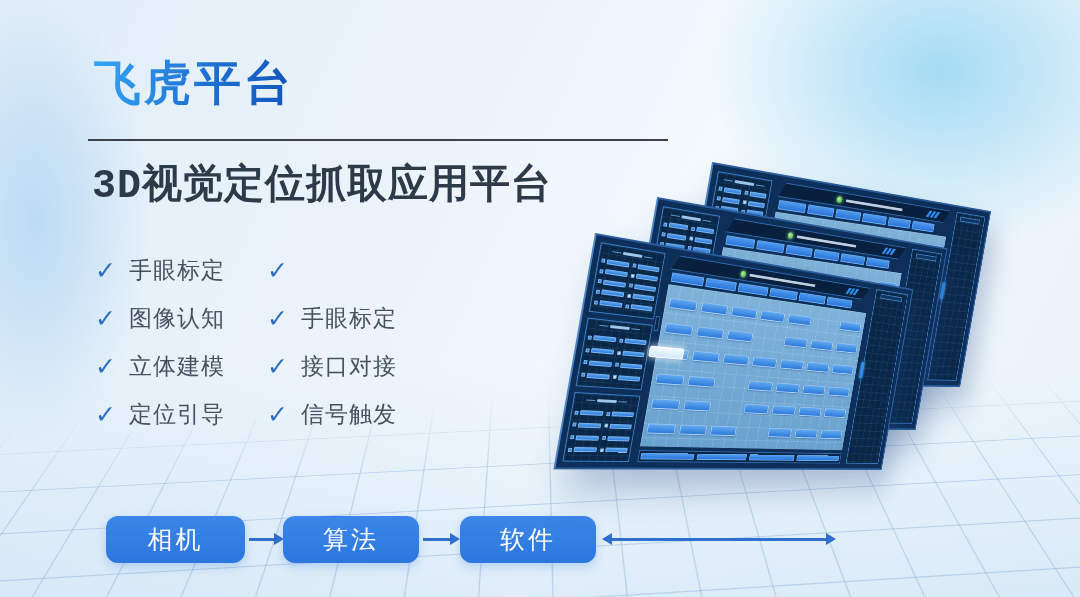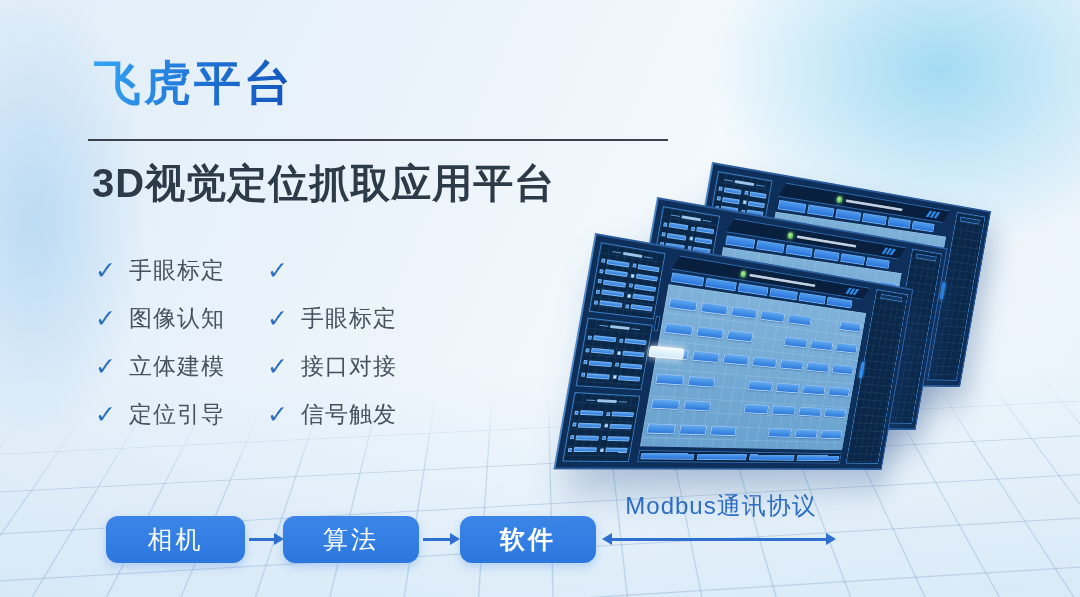--- a/index.html
+++ b/index.html
@@ -22,37 +22,37 @@
     transform-origin:50% 0; transform:perspective(700px) rotateX(48deg) rotateZ(-4deg);
     -webkit-mask-image:linear-gradient(180deg, transparent 0, #000 22%);
             mask-image:linear-gradient(180deg, transparent 0, #000 22%); }
 
   
   .logo { position:absolute; left:94px; top:52px; font-size:47px; font-weight:bold; letter-spacing:3px;
     background:linear-gradient(100deg,#31a2f3 5%,#1f71d4 55%,#1457bd 95%);
     -webkit-background-clip:text; background-clip:text; color:transparent; }
   .divider { position:absolute; left:88px; top:139px; width:580px; height:2px; background:#3b424b; }
   .page-title { position:absolute; left:92px; top:156px; font-size:40px; font-weight:800;
-    color:#2d3a48; letter-spacing:1px; }
+    color:#2d3a48; letter-spacing:1px;font-family:Liberation Mono, monospace; }
 
   
   .features { position:absolute; left:95px; top:246px; display:grid;
     grid-template-columns:172px auto; grid-auto-rows:48px; column-gap:0; }
   .feature { display:flex; align-items:center; }
   .check { color:#2a6fc0; font-size:25px; font-weight:bold; margin-right:13px; line-height:1; }
   .feature-label { font-size:23px; color:#46525d; font-weight:500; letter-spacing:1px; }
 
   
   .flow-node { position:absolute; top:516px; height:47px; border-radius:12px;
     background:linear-gradient(180deg,#3b86e8,#2b77de); color:#fff; font-size:25px; letter-spacing:3px;
     display:flex; align-items:center; justify-content:center;
     box-shadow:0 4px 10px rgba(47,124,226,.25); }
   .node-camera   { left:106px; width:139px; }
   .node-algo     { left:283px; width:136px; }
-  .node-software { left:460px; width:136px;font-weight:bold; }
+  .node-software { left:460px; width:136px; }
   .node-arm      { left:837px; width:136px; }
   .arrow { position:absolute; top:538px; height:3px; background:#2f6fd0; }
   .arrow::after { content:""; position:absolute; right:-9px; top:-5px; width:0; height:0;
     border-left:10px solid #2f6fd0; border-top:6px solid transparent; border-bottom:6px solid transparent; }
   .arrow-1 { left:249px; width:26px; }
   .arrow-2 { left:423px; width:28px; }
   .arrow-double { position:absolute; left:610px; top:538px; width:218px; height:3px; background:#2f6fd0; }
   .arrow-double::after { content:""; position:absolute; right:-8px; top:-5px; width:0; height:0;
     border-left:10px solid #2f6fd0; border-top:6px solid transparent; border-bottom:6px solid transparent; }
   .arrow-double::before { content:""; position:absolute; left:-8px; top:-5px; width:0; height:0;
@@ -781,16 +781,15 @@
     </div>
     <div class="scr-right"></div>
   </div>
     </div>
 
   <div class="flow-node node-camera">相机</div>
   <div class="arrow arrow-1"></div>
   <div class="flow-node node-algo">算法</div>
   <div class="arrow arrow-2"></div>
   <div class="flow-node node-software">软件</div>
-  <div class="modbus-label">Modbus通讯协议</div>
   <div class="arrow-double"></div>
 
 </div>
 
 </body></html>

